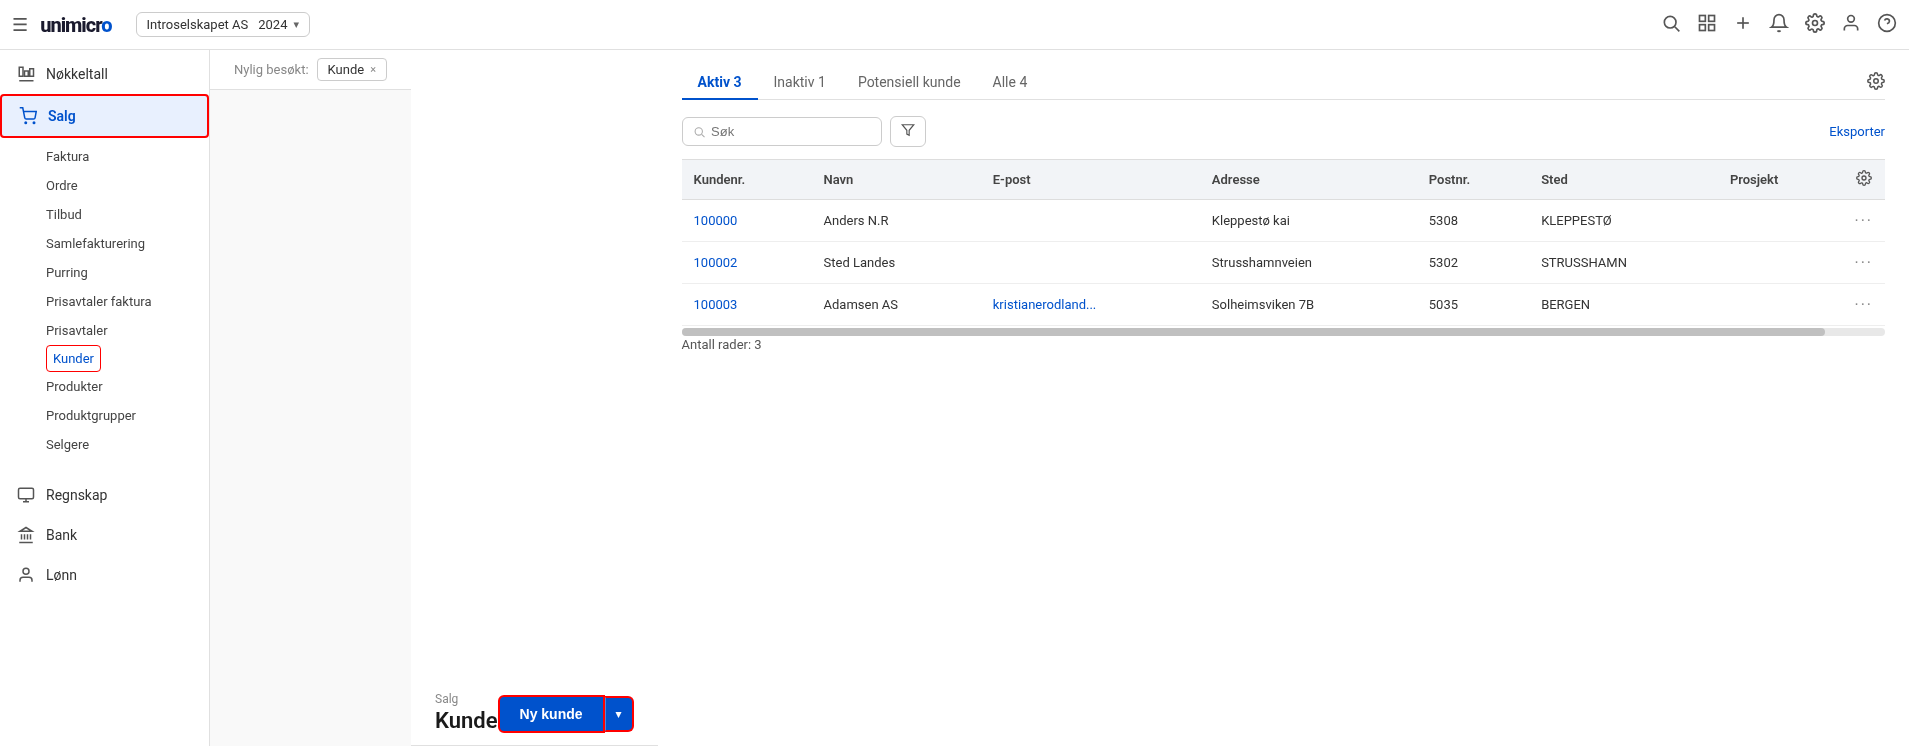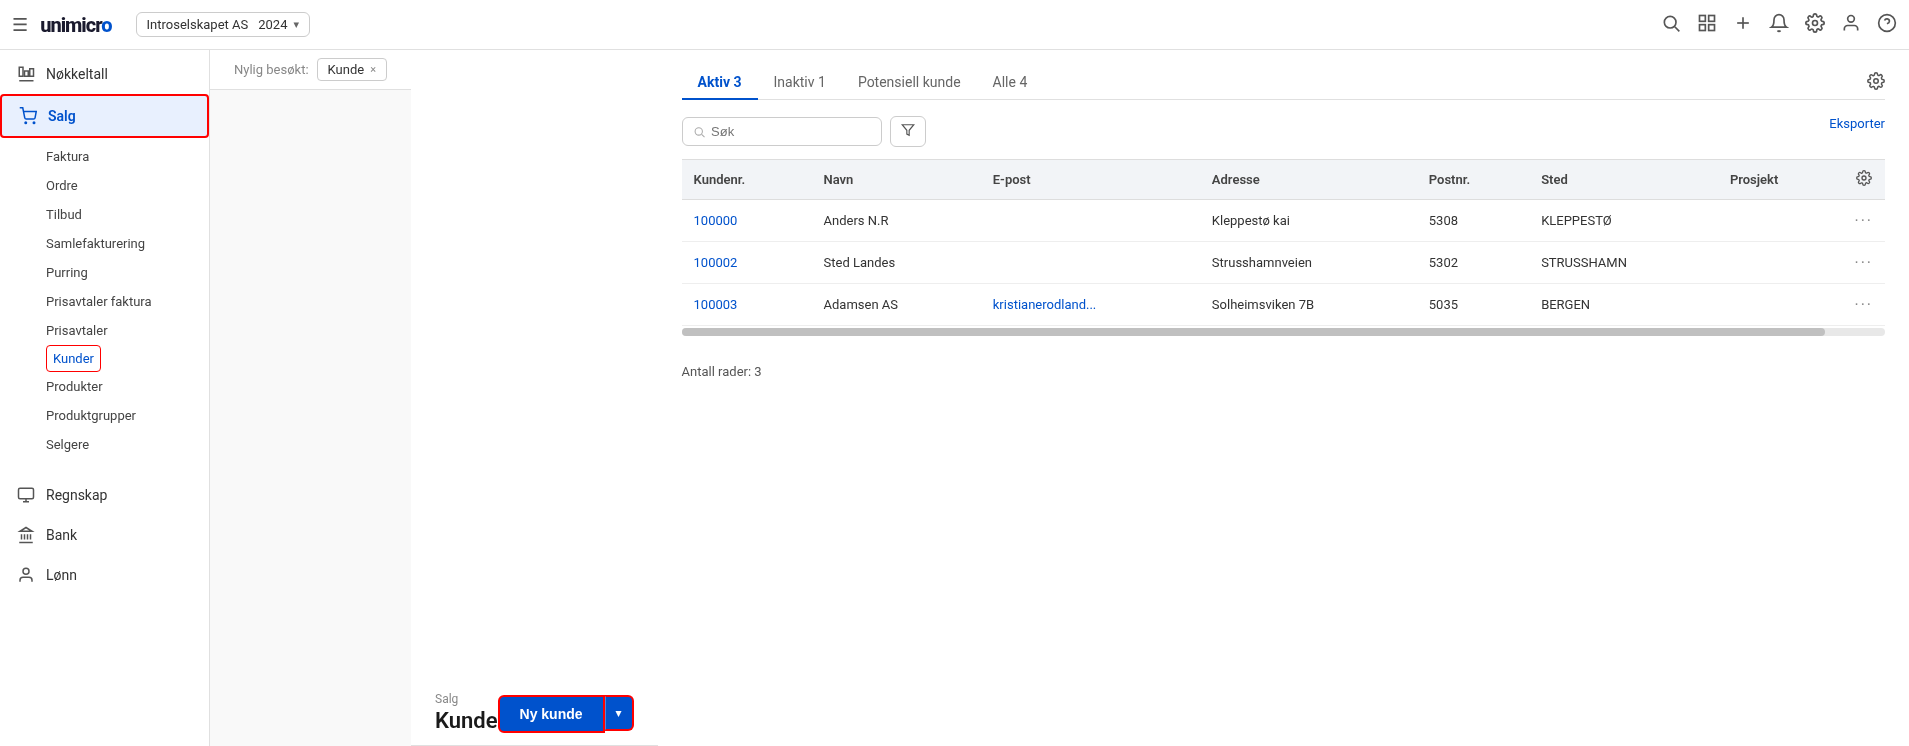--- a/index.html
+++ b/index.html
@@ -34,49 +34,49 @@
     
     .breadcrumb-bar { background: #fff; border-bottom: 1px solid #e0e0e0; padding: 0 24px; display: flex; align-items: center; height: 40px; gap: 8px; font-size: 13px; flex-shrink: 0; }
     .breadcrumb-label { color: #888; }
     .breadcrumb-tab { display: flex; align-items: center; gap: 6px; background: #fff; border: 1px solid #ccc; border-radius: 4px; padding: 3px 10px; cursor: pointer; color: #333; }
     .breadcrumb-tab .close { color: #888; font-size: 11px; cursor: pointer; }
 
     
     .page-header { background: #fff; padding: 12px 24px 12px; border-bottom: 1px solid #e0e0e0; display: flex; align-items: flex-end; justify-content: space-between; flex-shrink: 0; }
     .page-header-left .subtitle { font-size: 12px; color: #888; margin-bottom: 2px; }
     .page-header-left .title { font-size: 22px; font-weight: 600; color: #1a1a1a; }
-    .page-header-right { display: flex; align-items: flex-start; gap: 0; }
+    .page-header-right { display: flex; align-items: center; gap: 0; }
     .btn-primary { background: #0052cc; color: #fff; border: none; border-radius: 6px 0 0 6px; padding: 9px 20px; font-size: 14px; font-weight: 600; cursor: pointer; border: 2px solid red; }
     .btn-primary-dropdown { background: #0052cc; color: #fff; border: none; border-left: 1px solid rgba(255,255,255,0.3); border-radius: 0 6px 6px 0; padding: 9px 10px; cursor: pointer; font-size: 12px; border: 2px solid red; border-left: 1px solid rgba(255,255,255,0.3); }
 
     
     .page-content { flex: 1; overflow: auto; padding: 0 24px 24px; background: #fff; }
 
     
     .tab-bar { display: flex; align-items: center; border-bottom: 1px solid #e0e0e0; margin-bottom: 16px; padding-top: 16px; gap: 0; }
     .tab { padding: 8px 16px; cursor: pointer; font-size: 14px; color: #666; border-bottom: 2px solid transparent; margin-bottom: -1px; }
     .tab.active { color: #0052cc; border-bottom: 2px solid #0052cc; font-weight: 700; }
     .tab-settings { margin-left: auto; cursor: pointer; color: #555; font-size: 18px; }
 
     
-    .search-bar { display: flex; align-items: flex-start; gap: 20px; margin-bottom: 12px; justify-content: space-between; }
+    .search-bar { display: flex; align-items: center; gap: 20px; margin-bottom: 12px; justify-content: space-between; }
     .search-left { display: flex; align-items: center; gap: 8px; }
     .search-input-wrap { display: flex; align-items: center; border: 1px solid #ccc; border-radius: 6px; padding: 6px 10px; background: #fff; gap: 6px; width: 200px; }
     .search-input-wrap input { border: none; outline: none; font-size: 13px; color: #333; width: 100%; background: transparent; }
     .filter-btn { border: 1px solid #ccc; border-radius: 6px; padding: 6px 10px; background: #fff; cursor: pointer; color: #555; font-size: 14px; }
     .export-link { color: #0052cc; font-size: 13px; cursor: pointer; text-decoration: none; }
 
     
     .data-table { width: 100%; border-collapse: collapse; font-size: 13px; }
     .data-table th { background: #f2f4f7; padding: 10px 12px; text-align: left; font-weight: 600; color: #444; border-bottom: 1px solid #ddd; border-top: 1px solid #ddd; }
     .data-table th:last-child { width: 40px; text-align: center; }
     .data-table td { padding: 11px 12px; border-bottom: 1px solid #eee; color: #333; }
     .data-table .link { color: #0052cc; cursor: pointer; text-decoration: none; }
     .data-table .more-btn { color: #888; cursor: pointer; letter-spacing: 2px; font-size: 16px; text-align: center; }
-    .row-count { margin-top: 28px; font-size: 13px; color: #555; }
+    .row-count { margin-top: 1px; font-size: 13px; color: #555; }
 
     
     .scroll-track { height: 8px; background: #e8e8e8; margin-top: 2px; border-radius: 4px; position: relative; }
     .scroll-thumb { height: 8px; background: #c0c0c0; border-radius: 4px; width: 95%; position: absolute; left: 0; }
   </style>
 </head>
 <body>
 
 <div class="topbar">
   <span class="hamburger-icon">☰</span>

